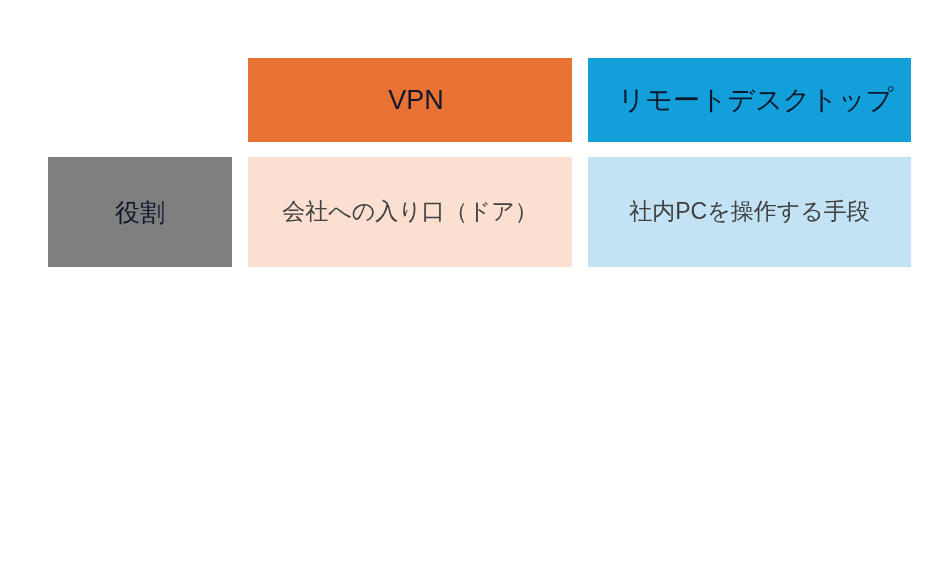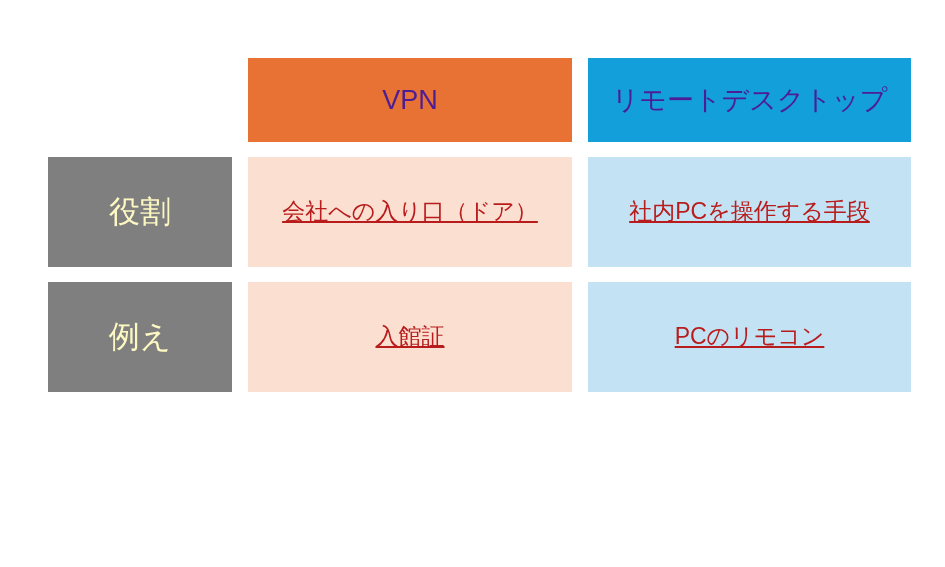--- a/index.html
+++ b/index.html
@@ -73,46 +73,46 @@
   .header-row td { height: 84px; }
 
   .head-vpn {
     background: #E87234;
   }
   .head-rdp {
     background: #139FDA;
   }
   .head-vpn .cell,
   .head-rdp .cell {
-    color: #4c1d95;
+    color: #0f172a;
     font-size: 27px;
+    margin-left: 6px;
   }
 
   
   .body-row td { height: 110px; }
 
   .label-cell {
     background: #7F7F7F;
   }
   .label-cell .cell {
-    color: #fef9c3;
-    font-size: 31px;
+    color: #0f172a;
+    font-size: 25px;
   }
 
   .vpn-cell {
     background: #FBE0D2;
   }
   .rdp-cell {
     background: #C3E3F4;
   }
   .vpn-cell .cell,
   .rdp-cell .cell {
-    color: #b91c1c;
+    color: #404040;
     font-size: 23px;
-    text-decoration: underline;
   }
 </style>
 </head>
 <body>
 
 <div class="slide">
 
   <table class="comparison-table">
     <colgroup>
       <col class="col-label">
@@ -138,28 +138,17 @@
           <div class="cell">役割</div>
         </td>
         <td class="vpn-cell">
           <div class="cell">会社への入り口（ドア）</div>
         </td>
         <td class="rdp-cell">
           <div class="cell">社内PCを操作する手段</div>
         </td>
       </tr>
 
-      <tr class="body-row">
-        <td class="label-cell">
-          <div class="cell">例え</div>
-        </td>
-        <td class="vpn-cell">
-          <div class="cell">入館証</div>
-        </td>
-        <td class="rdp-cell">
-          <div class="cell">PCのリモコン</div>
-        </td>
-      </tr>
 
     </tbody>
   </table>
 
 </div>
 
 </body></html>

